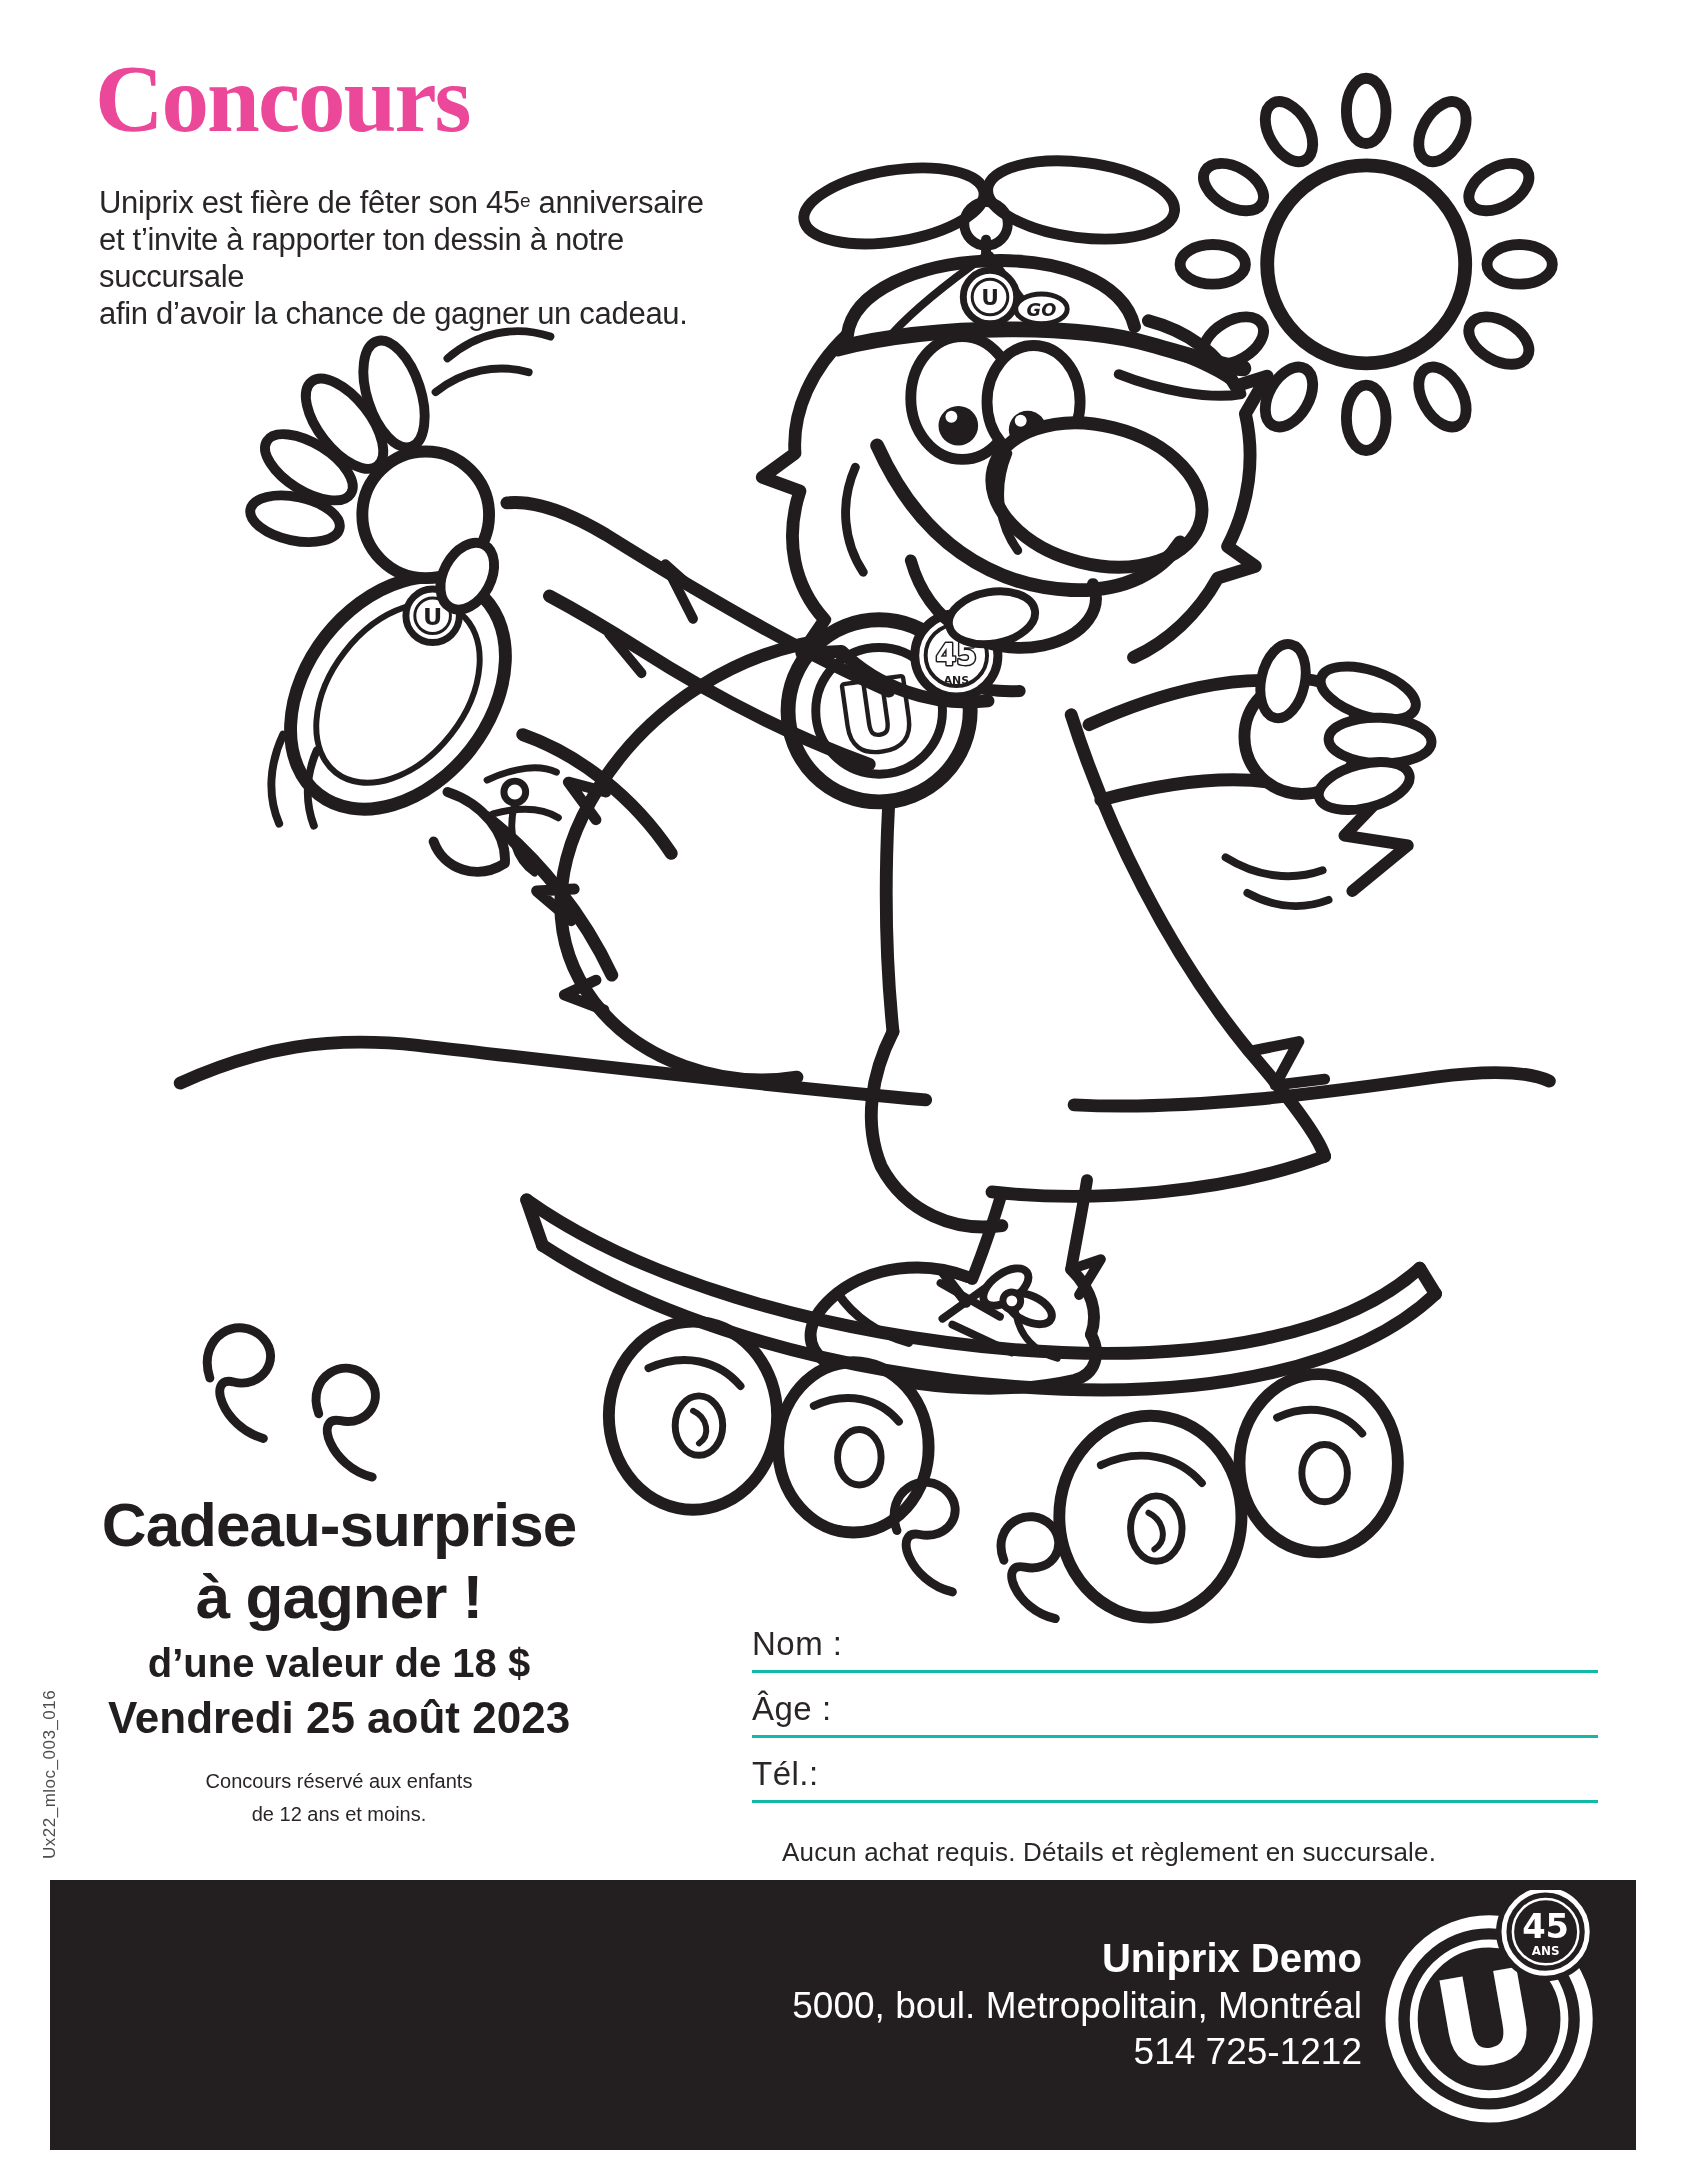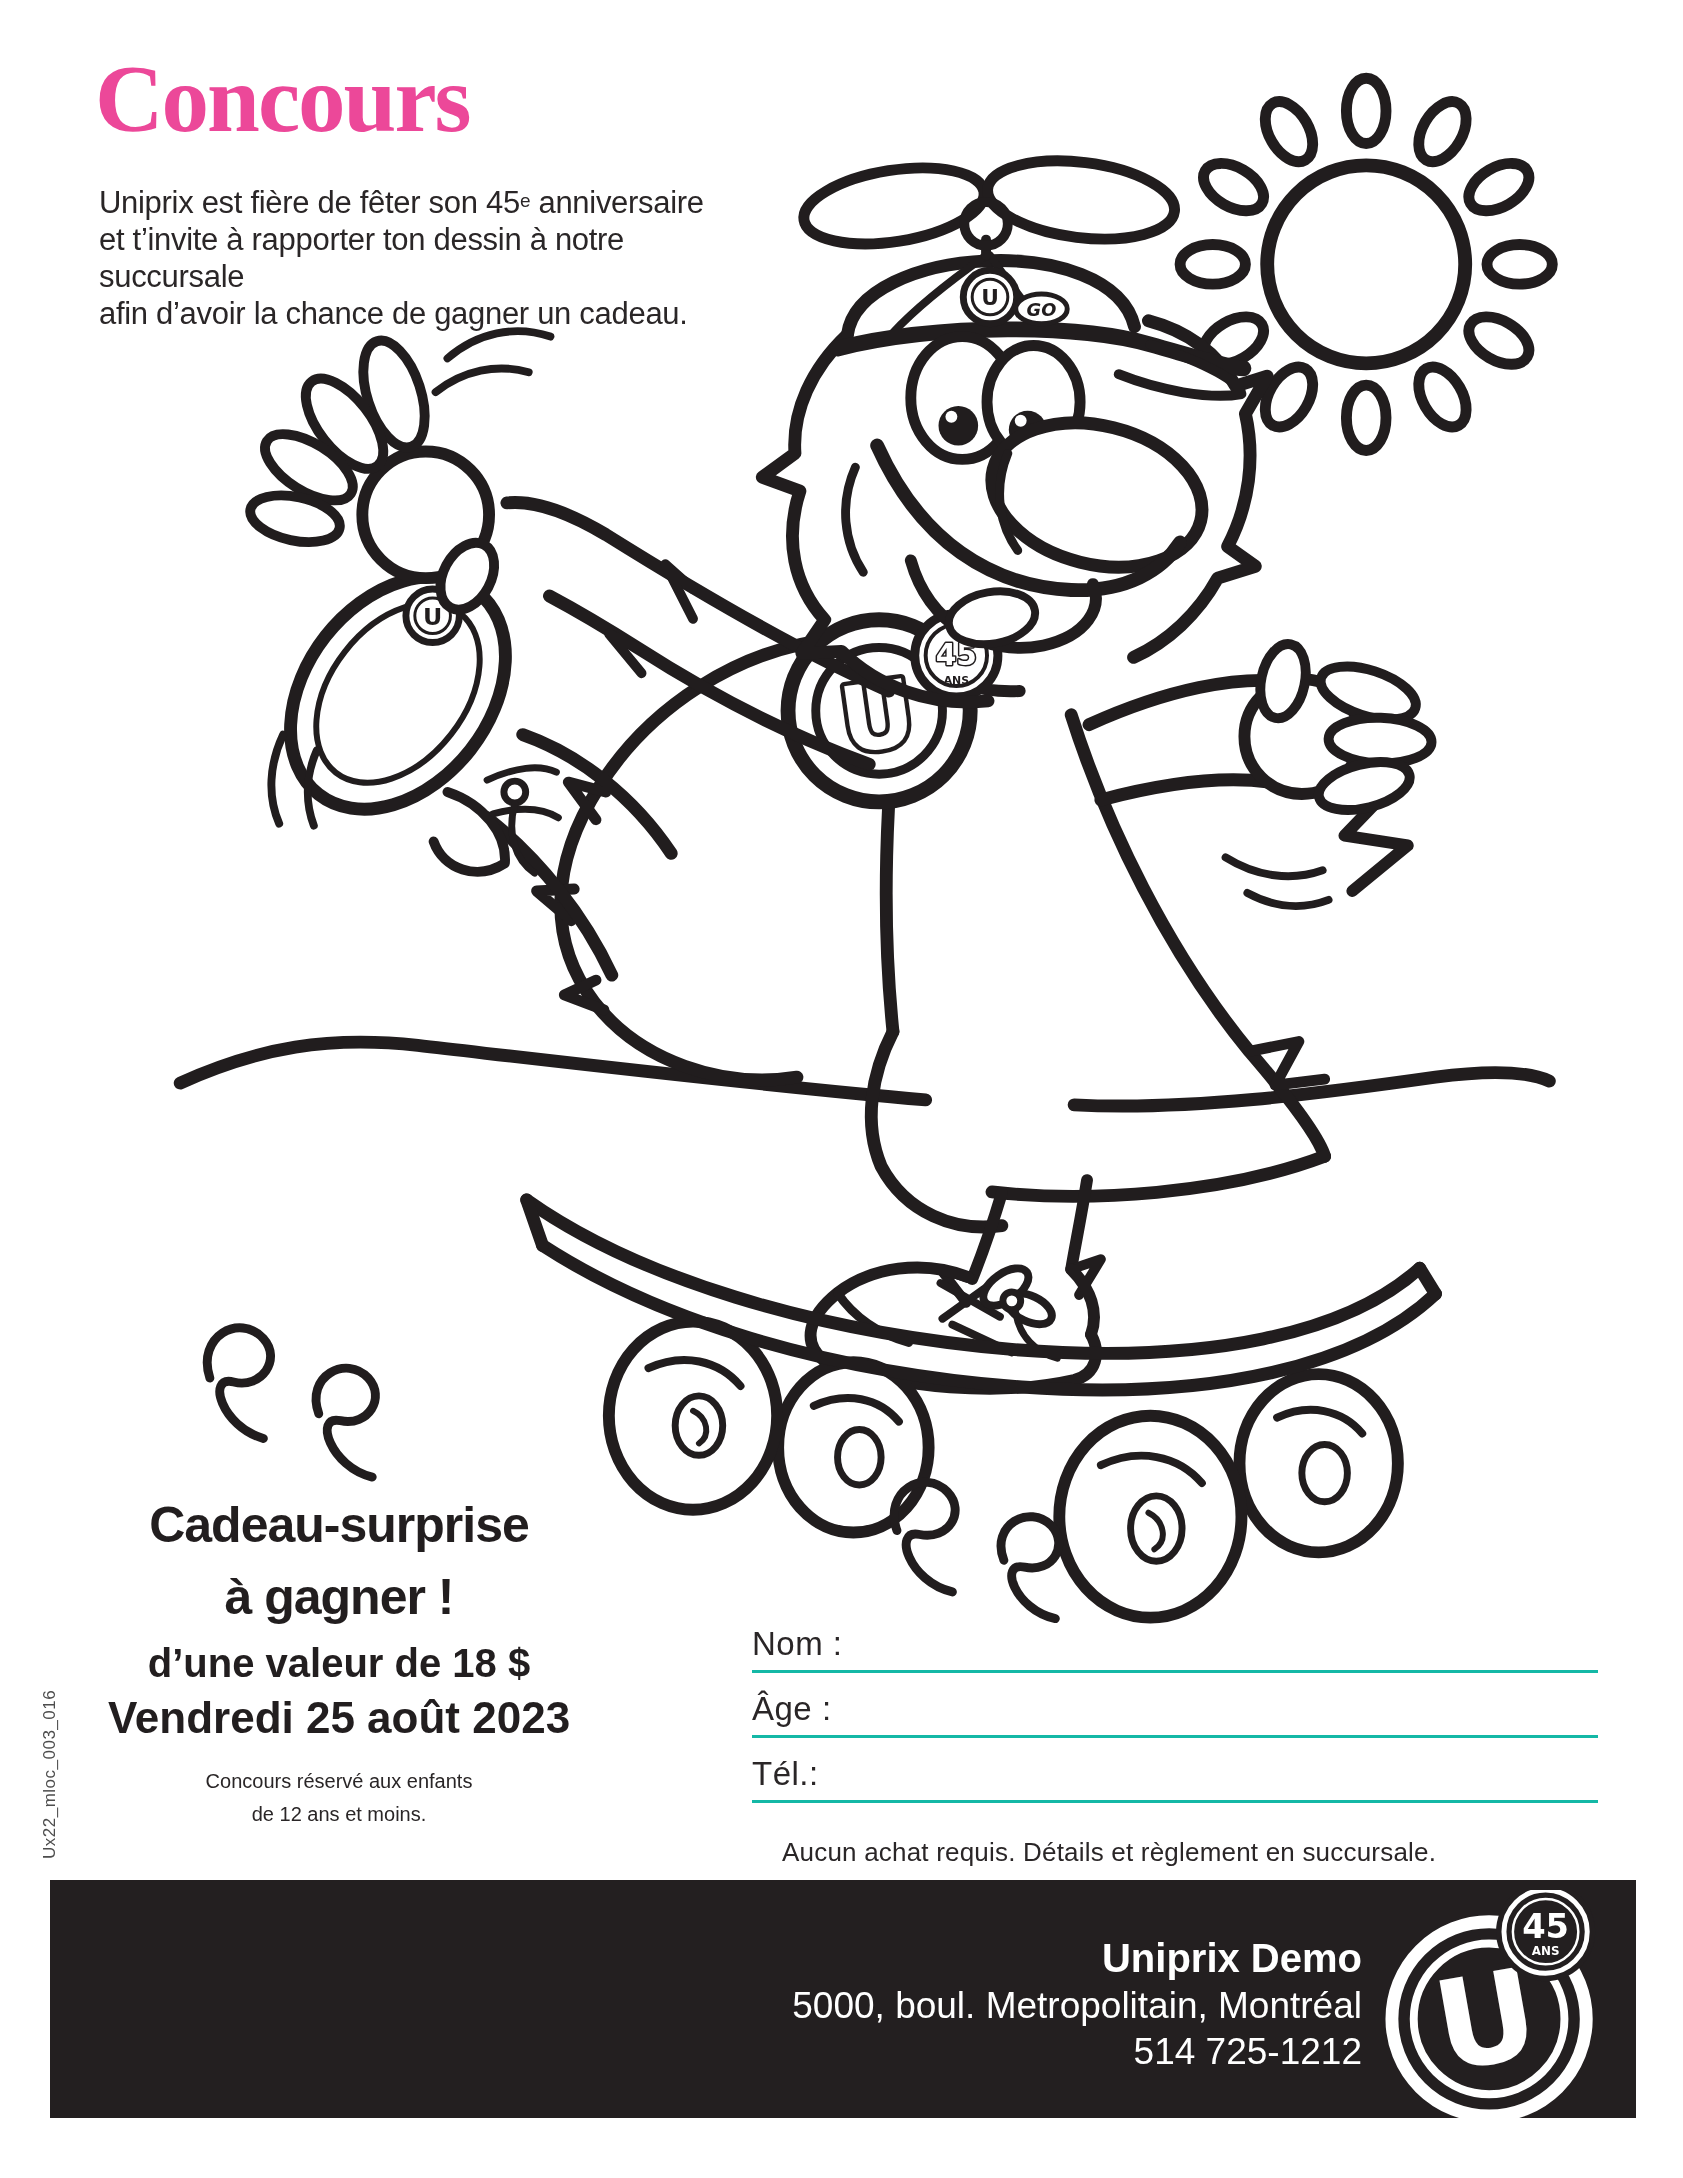--- a/index.html
+++ b/index.html
@@ -15,42 +15,42 @@
     letter-spacing:-2px;color:#ec4899;
   }
   .intro{
     left:99px;top:182px;width:634px;
     font-size:31px;line-height:37px;letter-spacing:-0.3px;color:#2a2627;
   }
   .intro sup{font-size:19px;vertical-align:6px;}
   .prize{
     left:89px;top:1489px;width:500px;text-align:center;color:#221e1f;
   }
-  .prize .big{font-size:50px;font-weight:800;letter-spacing:-1px;line-height:72px;}
+  .prize .big{font-size:62px;font-weight:800;letter-spacing:-1px;line-height:72px;}
   .prize .value{font-size:40px;font-weight:800;margin-top:8px;}
   .prize .tirage{font-size:44px;font-weight:800;margin-top:18px;}
   .prize .date{font-size:44px;font-weight:800;margin-top:7px;}
   .prize .elig{font-size:20px;line-height:33px;margin-top:22px;color:#2a2627;}
   .field{
     position:absolute;left:752px;width:846px;height:51px;
     border-bottom:3px solid #14b8a6;z-index:2;text-decoration:underline;
   }
   .field .lbl{
     position:absolute;left:0;bottom:7px;font-size:33px;letter-spacing:0.5px;color:#2a2627;
   }
   .f1{top:1619px;} .f2{top:1684px;} .f3{top:1749px;}
   .disclaimer{
     left:782px;top:1837px;font-size:26px;letter-spacing:0.2px;color:#2a2627;
   }
   .sidecode{
     left:40px;top:1859px;font-size:17px;color:#4d4d4d;letter-spacing:0.5px;
     transform:rotate(-90deg);transform-origin:0 0;white-space:nowrap;
   }
   .footerbar{
-    position:absolute;left:50px;top:1880px;width:1586px;height:238px;
+    position:absolute;left:50px;top:1880px;width:1586px;height:270px;
     background:#231f20;z-index:2;
   }
   .footertext{
     position:absolute;right:274px;top:53px;text-align:right;color:#ffffff;
   }
   .footertext .store{font-size:40px;font-weight:800;line-height:50px;}
   .footertext .addr{font-size:37px;line-height:46px;font-weight:400;margin-left:28px;}
   .footertext .phone{font-size:37px;line-height:46px;font-weight:400;}
   .footerlogo{position:absolute;left:1325px;top:10px;}
   svg text{font-family:"DejaVu Sans","Liberation Sans",sans-serif;}

